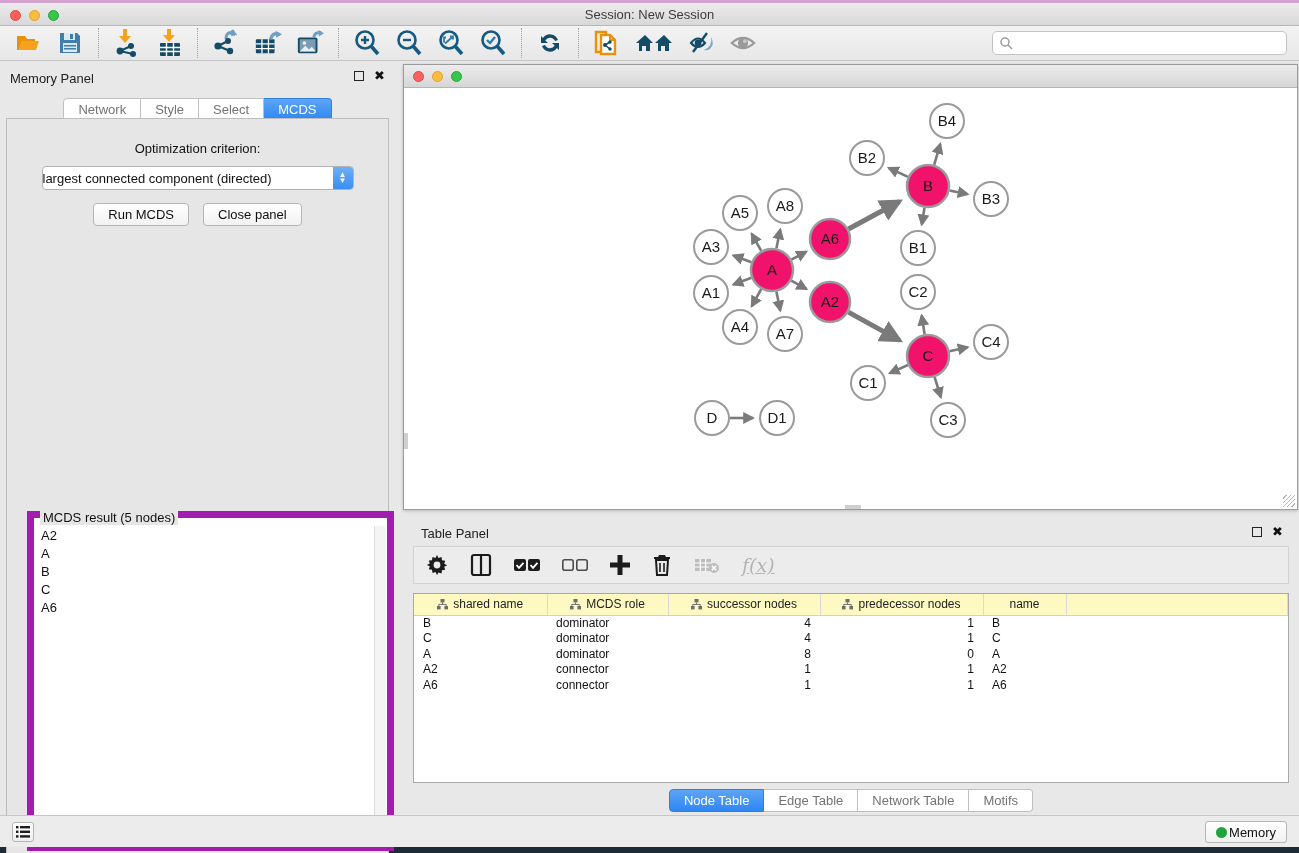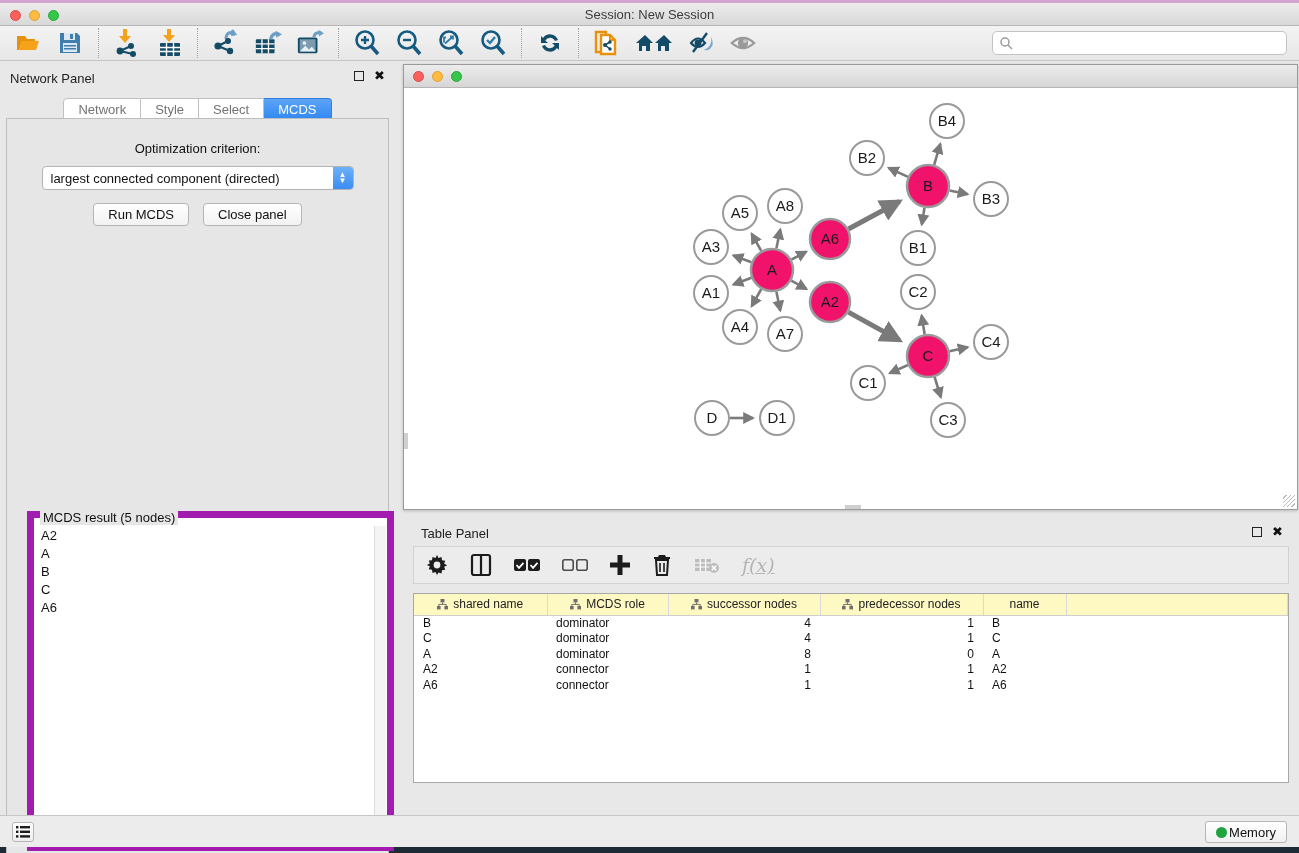--- a/index.html
+++ b/index.html
@@ -38,21 +38,21 @@
   .ph-close { font-size:13px; font-weight:bold; color:#111; line-height:10px; }
   .cp-tabs { display:flex; justify-content:center; margin-top:6px; }
   .seg-tab { font-size:13px; padding:3px 14px; background:#fff; border:1px solid #c0c0c0; border-left:none; color:#737373; cursor:pointer; }
   .seg-tab:first-child { border-left:1px solid #c0c0c0; border-radius:4px 0 0 4px; }
   .seg-tab:last-child { border-radius:0 4px 4px 0; }
   .seg-tab.sel { background:linear-gradient(#5da4f7,#2f87f2); border-color:#2f7fe0; color:#fff; }
   .cp-body { position:absolute; left:6px; top:54px; width:383px; height:747px; border:1px solid #bdbdbd; background:#e6e6e6; }
   .opt-label { text-align:center; font-size:13px; color:#111; margin-top:22px; }
   .dropdown { margin:10px auto 0 auto; width:312px; height:24px; background:#fff; border:1px solid #b3b3b3;
     border-radius:4px; display:flex; align-items:center; position:relative; cursor:pointer; }
-  .dropdown .dd-text { flex:1; font-size:13px; color:#111; padding-left:8px; white-space:nowrap; }
+  .dropdown .dd-text { flex:1; font-size:13px; color:#111; white-space:nowrap; }
   .dd-stepper { width:20px; height:22px; background:linear-gradient(#6cb0f8,#3a8df3); border-radius:0 3px 3px 0;
     display:flex; flex-direction:column; align-items:center; justify-content:center; color:#fff; font-size:8px; line-height:6px; }
   .cp-buttons { display:flex; justify-content:center; gap:14px; margin-top:13px; }
   .btn { font-size:13px; color:#111; background:linear-gradient(#ffffff,#f2f2f2); border:1px solid #b5b5b5; border-radius:4px;
     padding:3px 14px; cursor:pointer; }
   .mcds-box { position:absolute; left:20px; top:392px; width:367px; height:340px; border:7px solid #a21caf; background:#fff; }
   .mcds-legend { position:absolute; left:6px; top:-8px; background:#e6e6e6; font-size:13px; color:#111; padding:0 3px; }
   .mcds-list { position:absolute; left:1px; top:8px; right:13px; bottom:1px; overflow:hidden; }
   .mcds-item { font-size:13px; color:#111; padding:1.5px 0 1.5px 6px; }
   .mcds-scroll { position:absolute; right:1px; top:8px; bottom:1px; width:12px; background:#f4f4f4; border-left:1px solid #ddd; }
@@ -270,21 +270,21 @@
           <circle cx="6" cy="6" r="4" stroke="#9a9a9a" stroke-width="1.5" fill="none"></circle>
           <path d="M9 9 L13 13" stroke="#9a9a9a" stroke-width="1.5"></path>
         </svg>
       <input type="text" value="" style="">
     </div>
   </div>
 </div>
 
 <div class="control-panel">
   <div class="panel-head">
-    <span class="ph-title">Network Panel</span>
+    <span class="ph-title">Memory Panel</span>
     <span class="ph-icons">
       <span class="ph-float"></span>
       <span class="ph-close">✖</span>
     </span>
   </div>
   <div class="cp-tabs" id="cp-tabs">
       <div class="seg-tab">Network</div>
       <div class="seg-tab">Style</div>
       <div class="seg-tab">Select</div>
       <div class="seg-tab sel">MCDS</div>
@@ -603,20 +603,26 @@
             <td>A6</td>
             <td>connector</td>
             <td class="num">1</td>
             <td class="num">1</td>
             <td>A6</td>
             <td></td>
           </tr>
         </tbody>
     </table>
   </div>
+  <div class="tp-tabs" id="tp-tabs">
+      <div class="seg-tab sel">Node Table</div>
+      <div class="seg-tab">Edge Table</div>
+      <div class="seg-tab">Network Table</div>
+      <div class="seg-tab">Motifs</div>
+    </div>
 </div>
 
 <div class="statusbar">
   <div class="list-btn">
     <svg width="14" height="12" viewBox="0 0 14 12">
       <rect x="0" y="0" width="2.4" height="2.4" fill="#1c1c1c"></rect>
         <rect x="4" y="0" width="10" height="2.4" fill="#1c1c1c"></rect>
       <rect x="0" y="4.6" width="2.4" height="2.4" fill="#1c1c1c"></rect>
         <rect x="4" y="4.6" width="10" height="2.4" fill="#1c1c1c"></rect>
       <rect x="0" y="9.2" width="2.4" height="2.4" fill="#1c1c1c"></rect>

